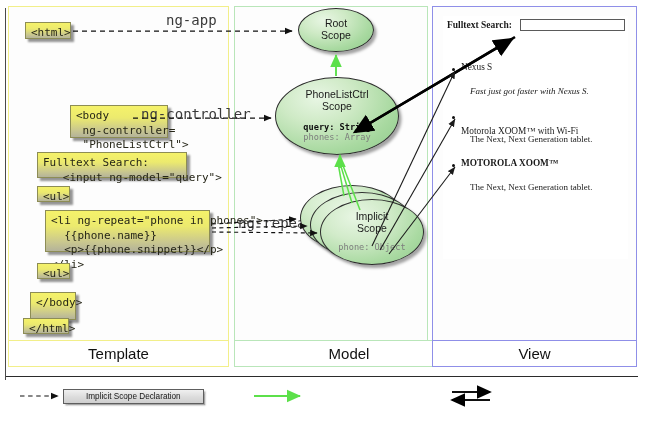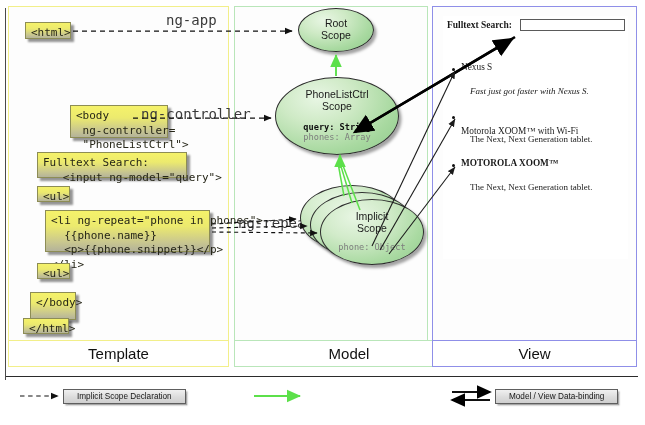--- a/index.html
+++ b/index.html
@@ -60,21 +60,21 @@
   .vbullet{position:absolute;width:3px;height:3px;border-radius:50%;background:#111;}
   .vsnip{position:absolute;left:27px;font-size:9px;}
 
   
   .legrule{position:absolute;left:6px;top:376px;width:632px;height:1.4px;background:#2b2b2b;}
   .lbox{position:absolute;box-sizing:border-box;height:15px;
         border:1px solid #5e5e5e;
         background:linear-gradient(to bottom,#f0f0f0 0%,#dcdcdc 55%,#cfcfcf 100%);
         box-shadow:1.6px 1.6px 1.6px rgba(0,0,0,.35);
         display:flex;align-items:center;justify-content:center;
-        font-size:8.2px;color:#161616;padding:0 13px;white-space:nowrap;}
+        font-size:8.2px;color:#161616;padding:0 22px;white-space:nowrap;}
   .lg1{left:63px; top:389px;}
   .lg2{left:305px;top:389px;}
   .lg3{left:495px;top:389px;}
 
   .ngtag{position:absolute;font-family:"DejaVu Sans Mono","Liberation Mono",monospace;
          font-size:14px;color:#3a3a3a;}
 </style>
 </head>
 <body>
 
@@ -194,15 +194,14 @@
     <path d="M452,392 L490,392" stroke="#111" stroke-width="1.9" fill="none" marker-end="url(#ah-fat)"></path>
     <path d="M490,400 L452,400" stroke="#111" stroke-width="1.9" fill="none" marker-end="url(#ah-fat)"></path>
   </svg>
 
   <div class="col-foot foot tmpl">Template</div>
   <div class="col-foot foot model">Model</div>
   <div class="col-foot foot view">View</div>
 
   <div class="legrule"></div>
   <div class="lbox lg1">Implicit Scope Declaration</div>
-  <div class="lbox lg3">Model / View Data-binding</div>
 
 </div>
 
 </body></html>

